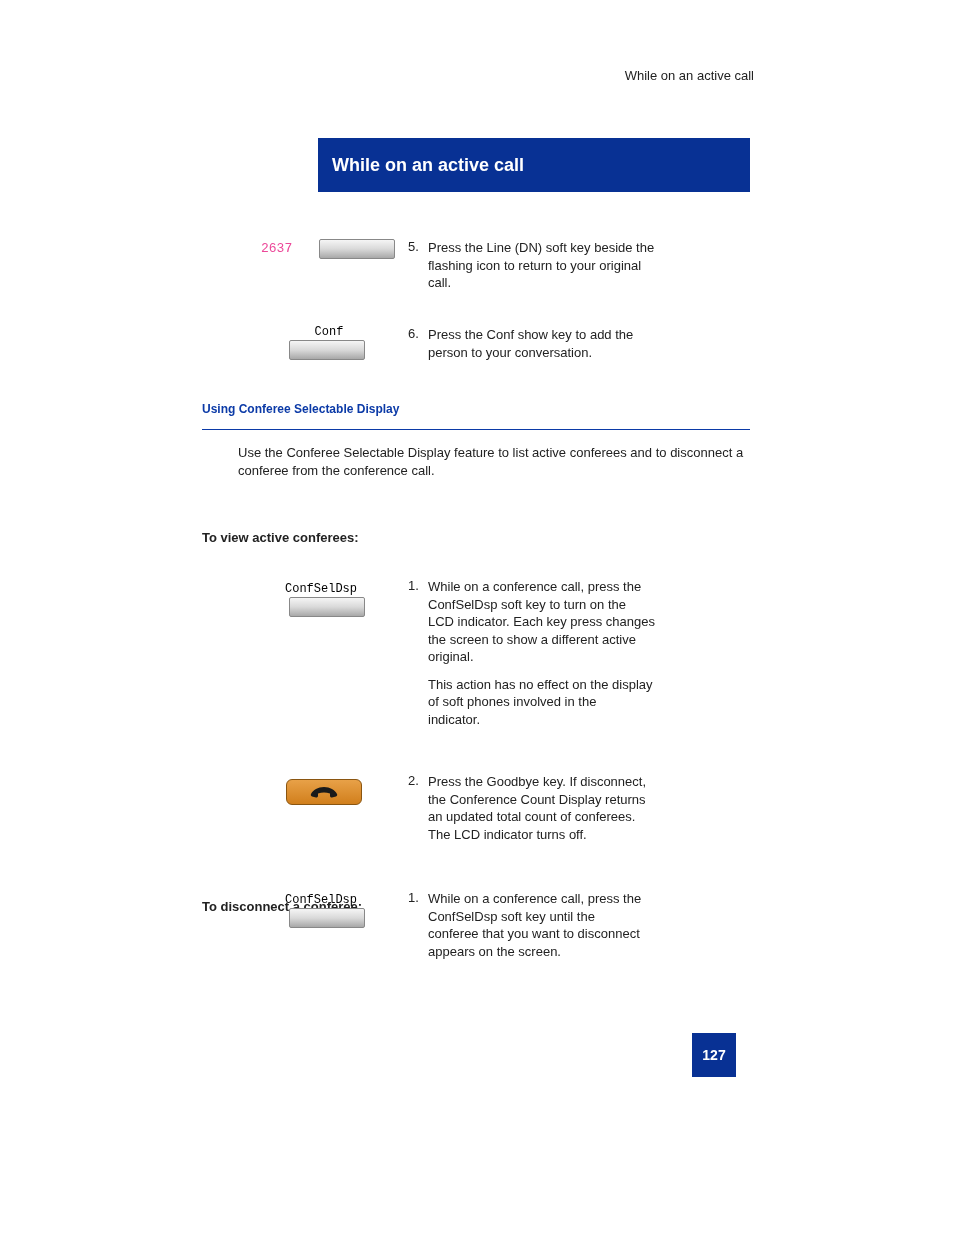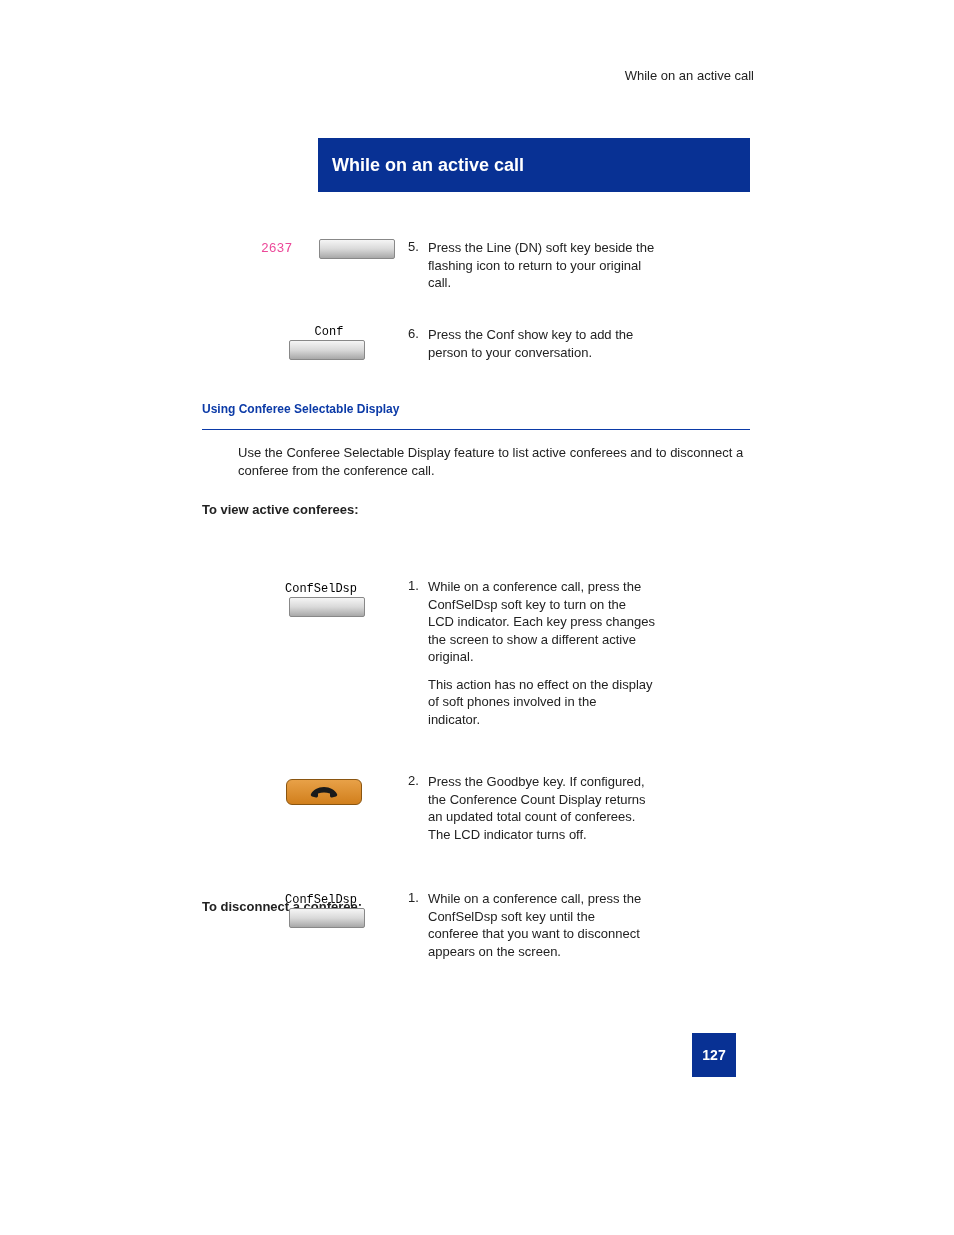--- a/index.html
+++ b/index.html
@@ -160,21 +160,21 @@
 </div>
 
 <div class="gray-btn-label" style="top:325px; left:304px; width:50px;">Conf</div>
 <div class="gray-btn" style="top:340px; left:289px;"></div>
 
 <div class="heading-section">Using Conferee Selectable Display</div>
 <div class="hr-line"></div>
 
 <div class="para" style="top:444px; left:202px; width:548px;margin-left:36px;">Use the Conferee Selectable Display feature to list active conferees and to disconnect a conferee from the conference call.</div>
 
-<div class="para steps-label" style="top:501px; left:202px;">To view active conferees:</div>
+<div class="para steps-label" style="top:529px; left:202px;">To view active conferees:</div>
 
 <div class="step-row" style="top:578px; left:408px;">
   <span class="step-num">1.</span>
   <div>
     <div class="step-text">While on a conference call, press the</div>
     <div>
       <span class="step-text bold">ConfSelDsp</span>
       <span class="step-text">soft key to turn on the</span>
     </div>
     <div class="step-text">LCD indicator. Each key press changes</div>
@@ -189,21 +189,21 @@
 
 <div class="gray-btn-label" style="top:582px; left:285px;">ConfSelDsp</div>
 <div class="gray-btn" style="top:597px; left:289px;"></div>
 
 <div class="step-row" style="top:773px; left:408px;">
   <span class="step-num">2.</span>
   <div>
     <div>
       <span class="step-text">Press the</span>
       <span class="step-text bold">Goodbye</span>
-      <span class="step-text">key. If configured,</span>
+      <span class="step-text">key. If disconnect,</span>
     </div>
     <div>
       <span class="step-text">the</span>
       <span class="step-text bold">Conference Count Display</span>
       <span class="step-text">returns</span>
     </div>
     <div class="step-text">an updated total count of conferees.</div>
     <div class="step-text">The LCD indicator turns off.</div>
   </div>
 </div>

